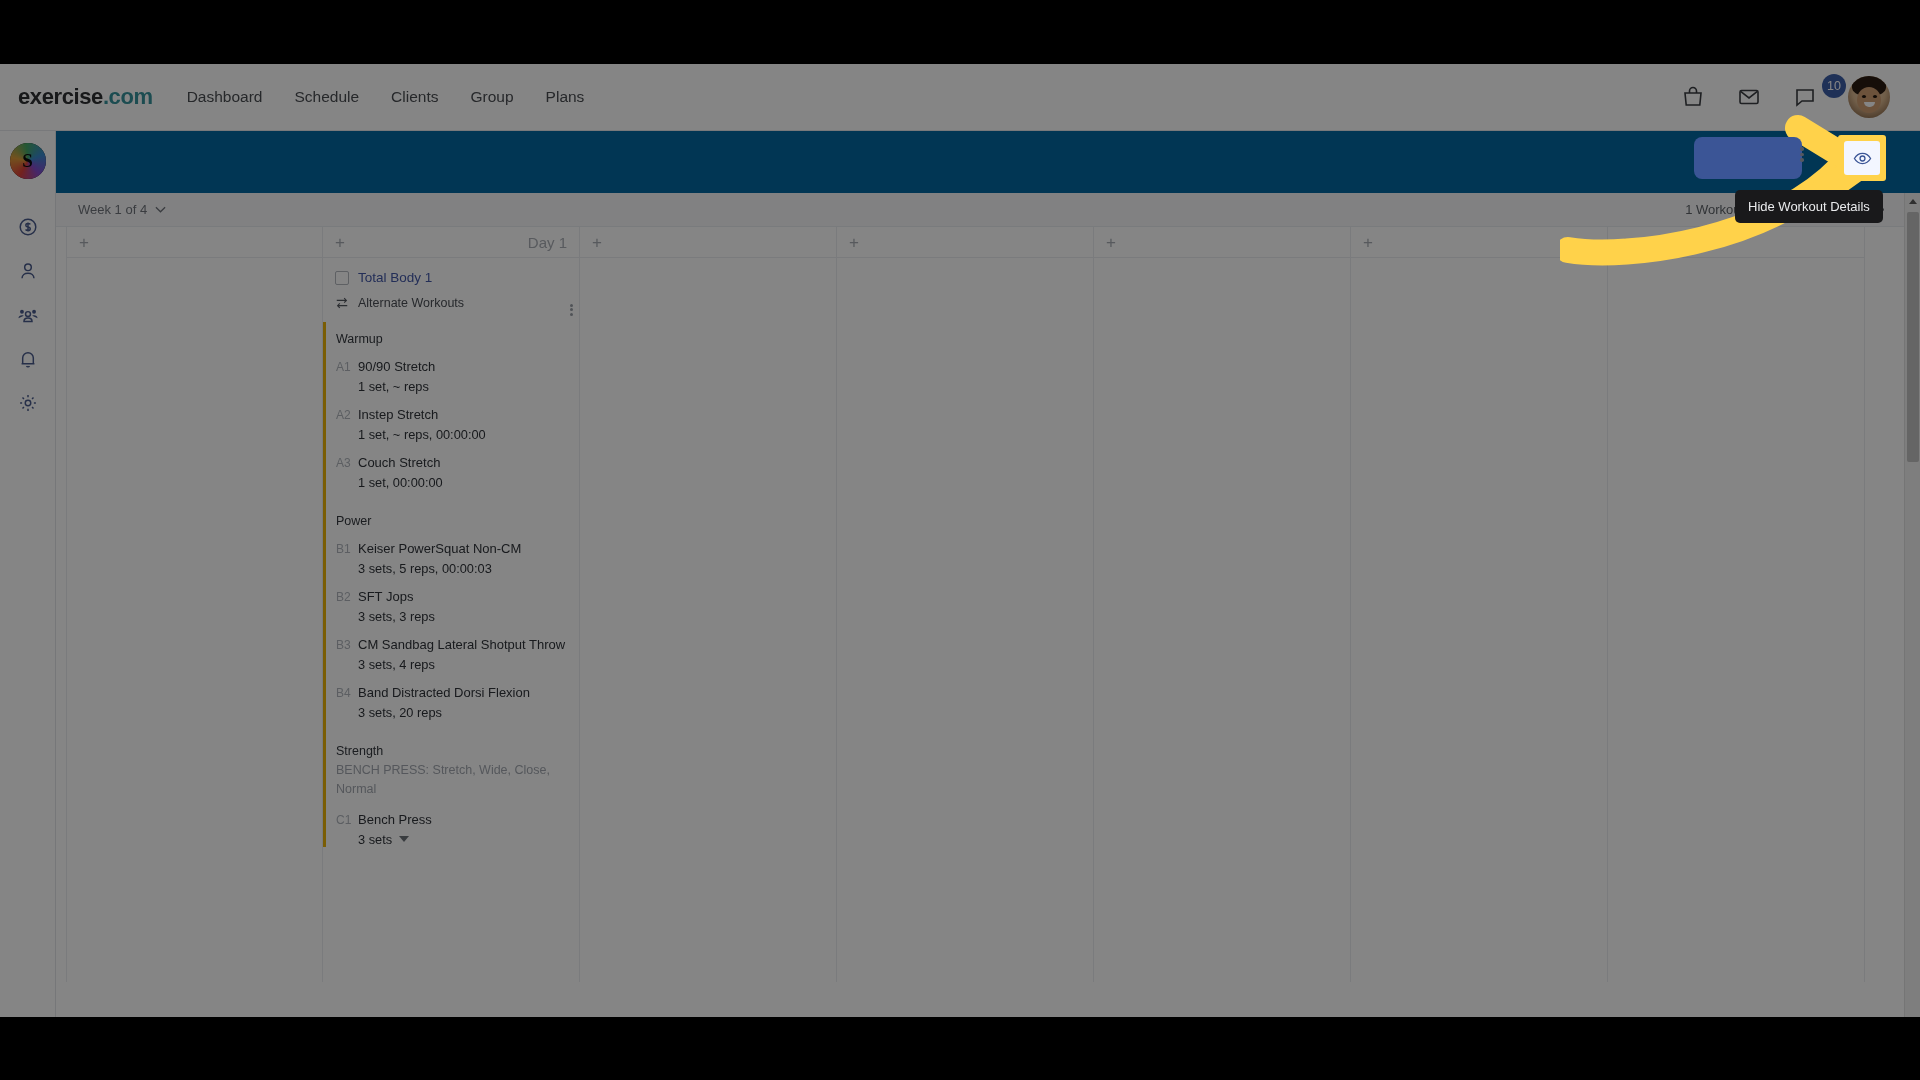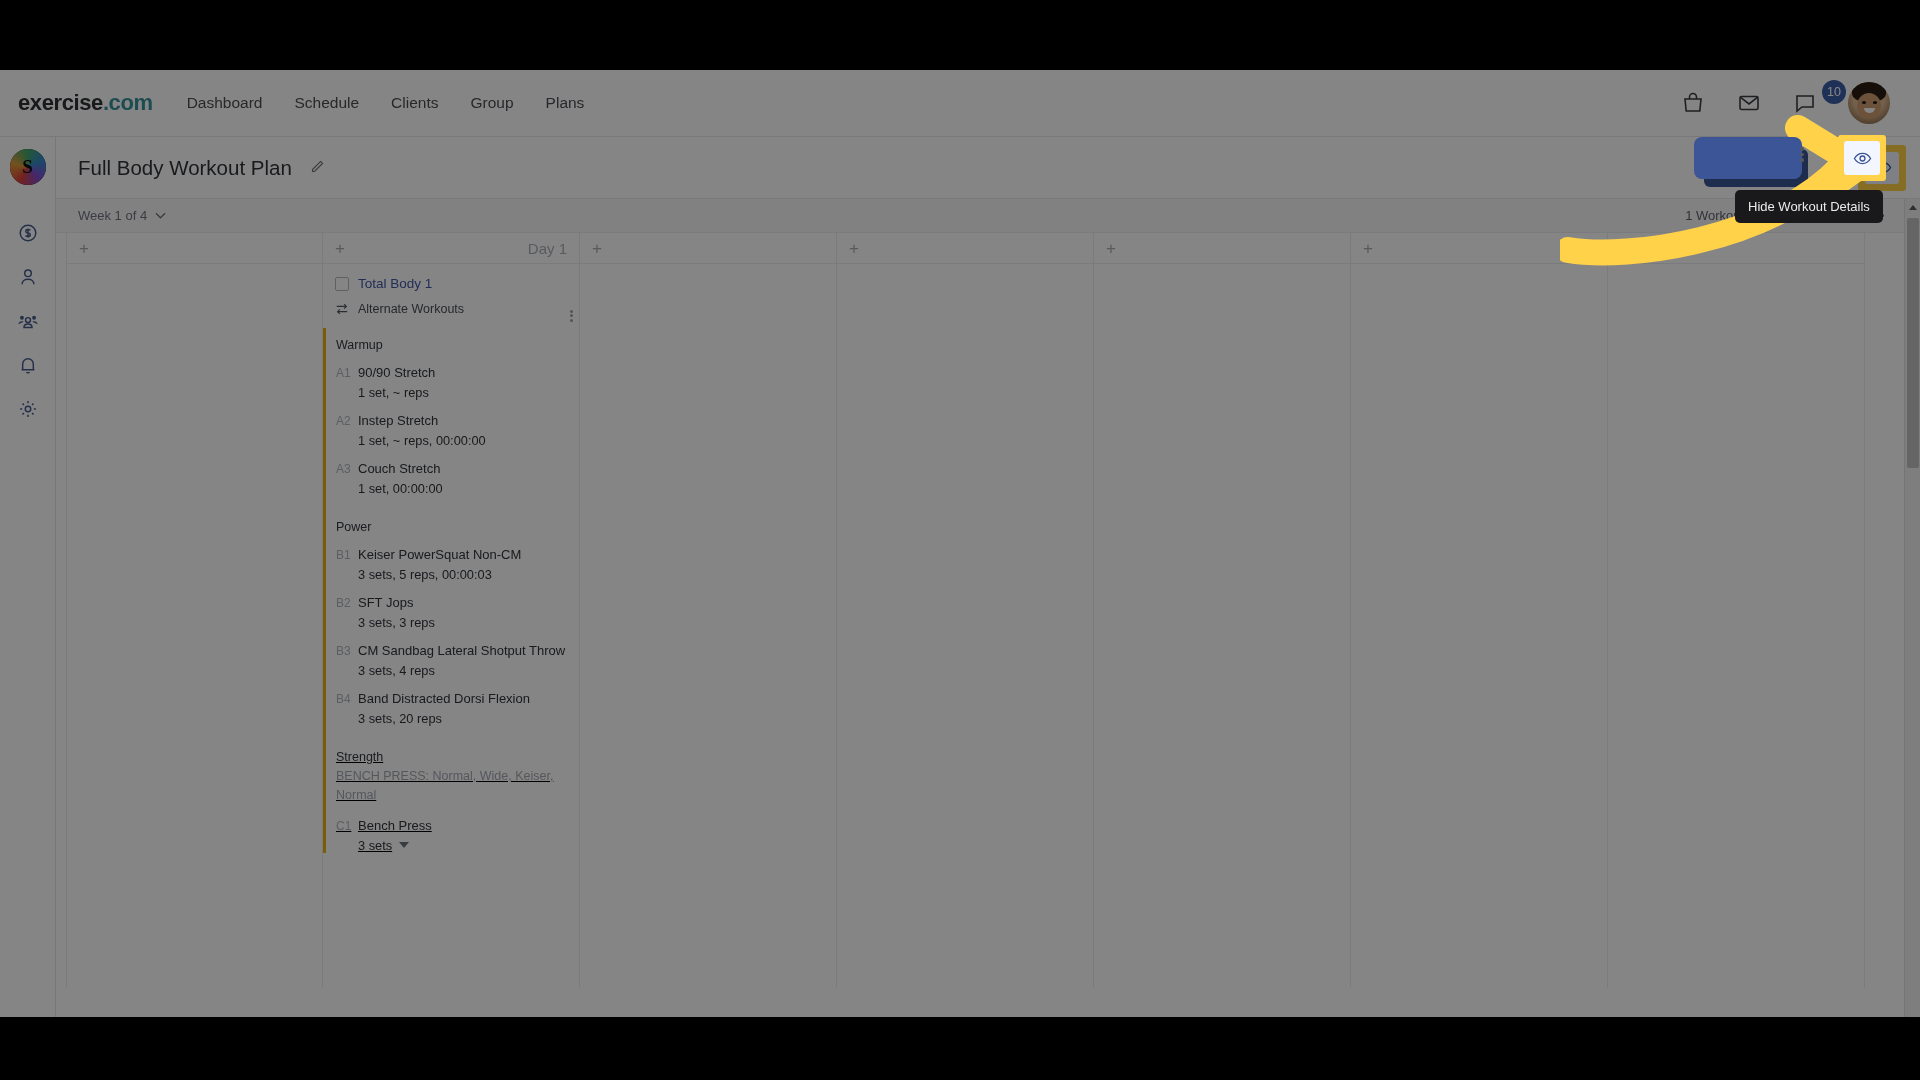--- a/index.html
+++ b/index.html
@@ -4,21 +4,21 @@
 <style>
   * { box-sizing: border-box; margin: 0; padding: 0; }
   html, body {
     width: 1920px; height: 1080px;
     background: #000;
     font-family: "Liberation Sans", sans-serif;
     overflow: hidden;
   }
   .screen {
     position: absolute;
-    left: 0; top: 70px;
+    left: 0; top: 64px;
     width: 1920px; height: 962px;
     background: #0369a1;
     overflow: hidden;
   }
   
   .dimmer {
     position: absolute; left: 0; top: 55px;
     width: 1920px; height: 962px;
     background: rgba(0,0,0,0.48);
     pointer-events: none;
@@ -316,44 +316,20 @@
       </svg>
     </div>
     <div class="rail-icon">
       <svg viewBox="0 0 24 24" fill="none" stroke="currentColor" stroke-width="1.6">
         <circle cx="12" cy="12" r="3"></circle>
         <path d="M12 3.4v2.2M12 18.4v2.2M3.4 12h2.2M18.4 12h2.2M6 6l1.6 1.6M16.4 16.4L18 18M18 6l-1.6 1.6M7.6 16.4L6 18"></path>
       </svg>
     </div>
   </div>
 
-  <div class="page-head">
-    <div class="page-title">Full Body Workout Plan</div>
-    <div class="edit-pencil">
-      <svg viewBox="0 0 24 24" fill="none" stroke="currentColor" stroke-width="1.5">
-        <path d="M16.8 4.6l2.6 2.6L8.6 18H6v-2.6L16.8 4.6z"></path>
-      </svg>
-    </div>
-    <div class="head-right">
-      <div class="blue-btn"></div>
-      <div class="kebab">
-        <span></span>
-        <span></span>
-        <span></span>
-      </div>
-      <div class="eye-btn-outer">
-        <div class="eye-btn">
-          <svg viewBox="0 0 24 24" fill="none" stroke="currentColor" stroke-width="1.7">
-            <path d="M1.8 12S5.6 5.6 12 5.6 22.2 12 22.2 12 18.4 18.4 12 18.4 1.8 12 1.8 12z"></path>
-            <circle cx="12" cy="12" r="3.1"></circle>
-          </svg>
-        </div>
-      </div>
-    </div>
-  </div>
 
   <div class="cal">
 
 
     <div class="weekrow">
       <div class="wk">
         <span>Week 1 of 4</span>
         <svg class="chev" viewBox="0 0 12 7" fill="none" stroke="#70747b" stroke-width="1.4">
             <path d="M1 1l5 5 5-5"></path>
           </svg>
@@ -448,23 +424,23 @@
               </div>
               <div class="ex-sub">3 sets, 4 reps</div>
 
               <div class="ex">
                 <div class="ex-tag">B4</div>
                 <div class="ex-name">Band Distracted Dorsi Flexion</div>
               </div>
               <div class="ex-sub">3 sets, 20 reps</div>
             </div>
 
-            <div style="margin-top:14px;text-decoration:underline;">
+            <div style="margin-top:14px;">
               <div class="sect-title">Strength</div>
-              <div class="sect-note">BENCH PRESS: Normal, Wide, Keiser, Normal</div>
+              <div class="sect-note">BENCH PRESS: Stretch, Wide, Close, Normal</div>
 
               <div class="ex">
                 <div class="ex-tag">C1</div>
                 <div class="ex-name">Bench Press</div>
               </div>
               <div class="ex-sub">
                 <span>3 sets</span>
                 <span class="caret-dn"></span>
               </div>
             </div>

